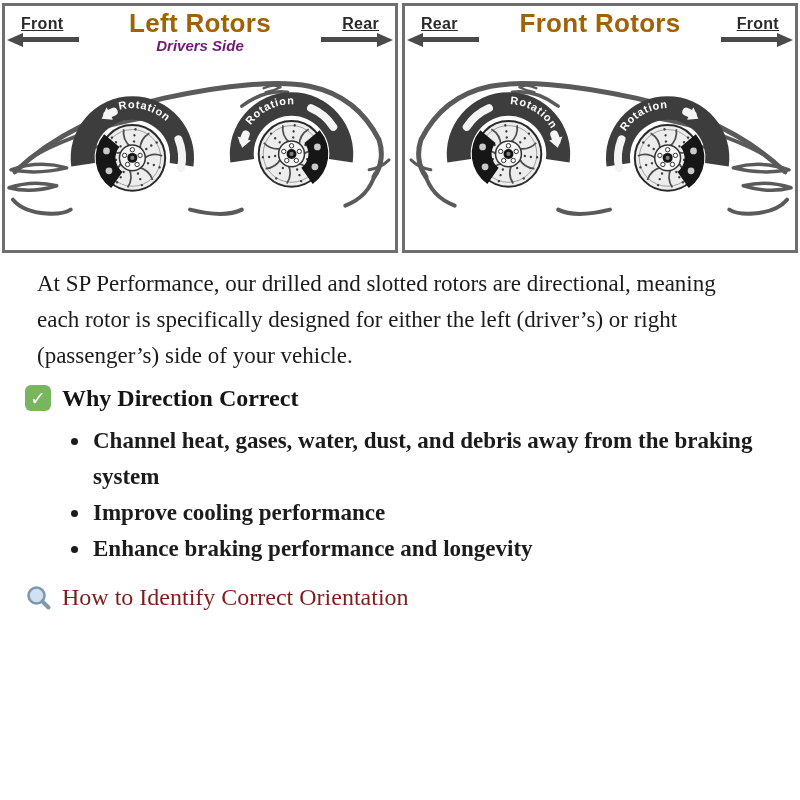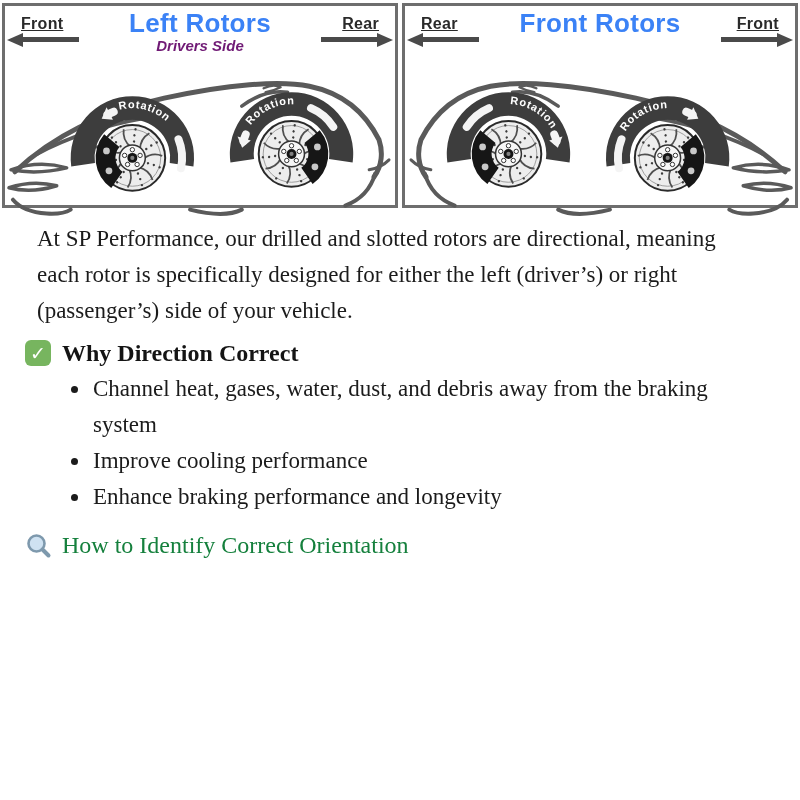--- a/index.html
+++ b/index.html
@@ -3,53 +3,53 @@
 <meta charset="utf-8">
 <style>
   html,body{margin:0;padding:0;}
   body{
     width:800px;height:800px;background:#fff;color:#1b1b1b;
     font-family:"Liberation Serif","DejaVu Serif",serif;
     overflow:hidden;
   }
   
   .diagram{display:flex;gap:4px;padding:3px 2px 0 2px;box-sizing:border-box;}
-  .panel{flex:1;border:3px solid #6e6e6e;height:205px;box-sizing:border-box;background:#fff;position:relative;}
+  .panel{flex:1;border:3px solid #6e6e6e;height:250px;box-sizing:border-box;background:#fff;position:relative;}
   .ph{position:relative;height:50px;}
   .dir{position:absolute;top:9px;display:flex;flex-direction:column;}
   .dir-left{left:16px;align-items:flex-start;}
   .dir-right{right:16px;align-items:flex-end;}
   .dir-lbl{font:700 16px/1.1 "Liberation Sans",sans-serif;color:#2a2a2a;text-decoration:underline;letter-spacing:.3px;}
   .arrow{display:flex;align-items:center;height:14px;margin-top:0;}
   .dir-left .arrow{margin-left:-14px;}
   .dir-right .arrow{margin-right:-14px;}
   .arrow i{display:block;}
   .tri{width:0;height:0;border-top:7px solid transparent;border-bottom:7px solid transparent;}
   .tri-l{border-right:16px solid #4a4a4a;}
   .tri-r{border-left:16px solid #4a4a4a;}
   .shaft{width:56px;height:5px;background:#4a4a4a;}
   .ttl{position:absolute;left:0;right:0;top:4px;text-align:center;}
-  .ttl .t{font:700 26px/1.05 "Liberation Sans",sans-serif;color:#3b82f6;letter-spacing:.3px;}
+  .ttl .t{font:700 26px/1.05 "Liberation Sans",sans-serif;color:#a16207;letter-spacing:.3px;}
   .ttl .st{font:italic 700 15px/1.2 "Liberation Sans",sans-serif;color:#701a75;}
   .car-svg{display:block;width:100%;height:160px;}
   .bs{fill:none;stroke:#5a5a5a;stroke-linecap:round;stroke-linejoin:round;}
   .band{fill:none;stroke:#f4f4f4;stroke-width:8;stroke-linecap:round;}
   .slot{fill:none;stroke:#4f4f4f;stroke-width:1.8;}
   .dot{fill:#3c3c3c;}
   .rot{font-family:"Liberation Sans",sans-serif;font-weight:bold;font-size:11px;fill:#ffffff;letter-spacing:.8px;}
   
   .content{padding:0 25px;box-sizing:border-box;}
   .intro{font-size:23px;line-height:36px;margin:13px 12px 0;}
   .h-check{display:flex;align-items:center;gap:11px;font-size:24px;line-height:30px;font-weight:700;margin:9px 0 0;color:#141414;}
   .check-box{width:26px;height:26px;background:#77b55f;border-radius:6px;color:#fff;
     font:700 19px/26px "DejaVu Sans",sans-serif;text-align:center;flex:0 0 auto;}
   .lead{font-size:23px;line-height:36px;margin:15px 0 0;}
-  ul{font-size:23px;line-height:36px;margin:3px 0 0;padding:0 0 0 66px;list-style:disc;}
+  ul{font-size:23px;line-height:36px;margin:10px 0 0;padding:0 0 0 66px;list-style:disc;font-weight:bold;}
   ul li{padding-left:2px;}
-  .h-search{display:flex;align-items:center;gap:10px;font-size:24px;line-height:32px;font-weight:400;margin:14px 0 0;color:#15803d;}
+  .h-search{display:flex;align-items:center;gap:10px;font-size:24px;line-height:32px;font-weight:400;margin:14px 0 0;color:#7f1d1d;}
   .mag-svg{width:27px;height:27px;flex:0 0 auto;}
   ul.steps{margin-top:15px;}
   ul.steps li + li{margin-top:2px;}
 </style>
 </head>
 <body>
 
 <div class="diagram">
 
   <div class="panel">

